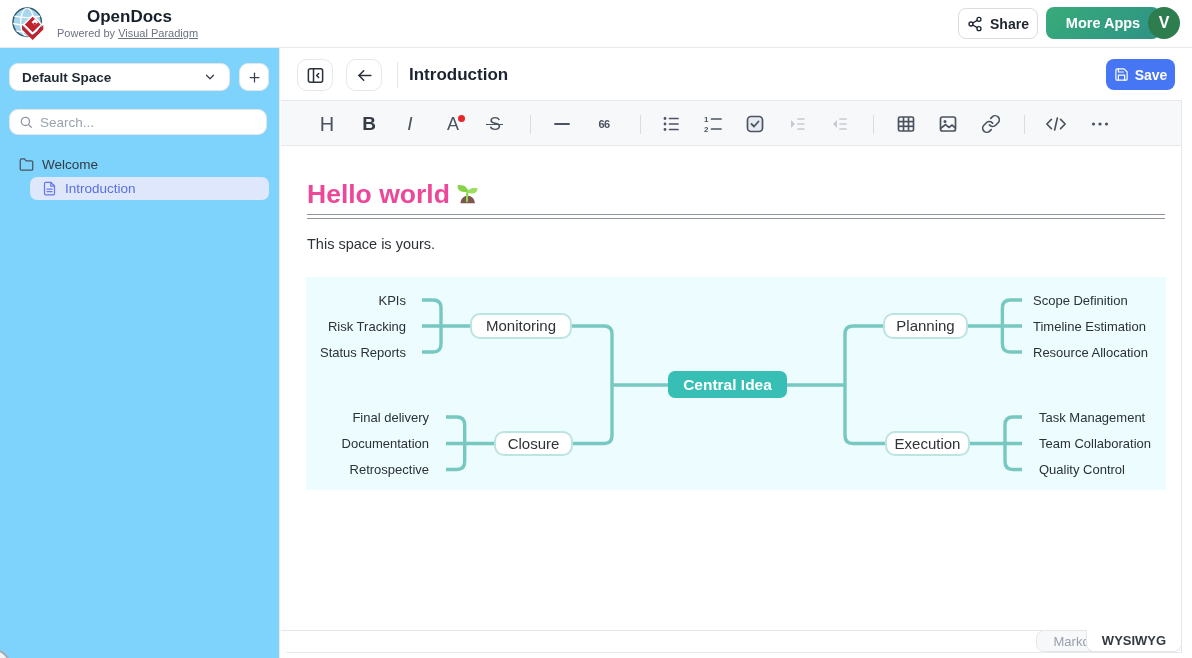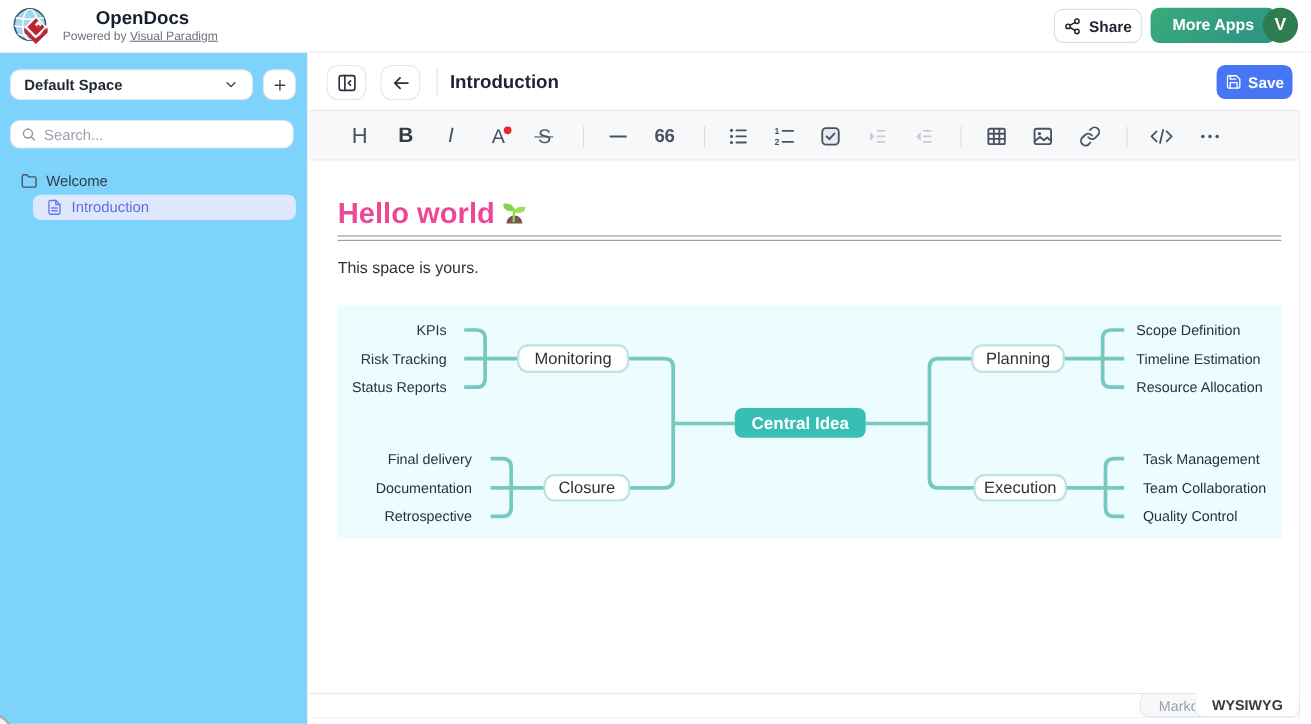--- a/index.html
+++ b/index.html
@@ -199,21 +199,21 @@
     <div class="ic" style="left:196px">
         <span style="font-size:18px;font-weight:500;position:relative">S<i style="position:absolute;left:-3px;top:10px;width:17px;height:1.6px;background:#4a5360;font-style:normal"></i></span>
       </div>
     <div class="tsep" style="left:249px"></div>
     <div class="ic" style="left:263px">
         <svg width="20" height="20" viewBox="0 0 20 20">
           <line x1="3" y1="10" x2="17" y2="10" stroke="currentColor" stroke-width="1.8" stroke-linecap="round"></line>
         </svg>
       </div>
     <div class="ic" style="left:305px">
-        <span style="font-size:17px;font-weight:700;letter-spacing:-0.5px">66</span>
+        <span style="font-size:11px;font-weight:700;letter-spacing:-0.5px">66</span>
       </div>
     <div class="tsep" style="left:359px"></div>
     <div class="ic" style="left:372px">
         <svg width="20" height="20" viewBox="0 0 20 20" stroke="currentColor" fill="currentColor">
           <circle cx="4" cy="4.5" r="1.4" stroke="none"></circle>
           <circle cx="4" cy="10" r="1.4" stroke="none"></circle>
           <circle cx="4" cy="15.5" r="1.4" stroke="none"></circle>
           <g stroke-width="1.7" stroke-linecap="round">
             <line x1="8.5" y1="4.5" x2="17" y2="4.5"></line>
             <line x1="8.5" y1="10" x2="17" y2="10"></line>

